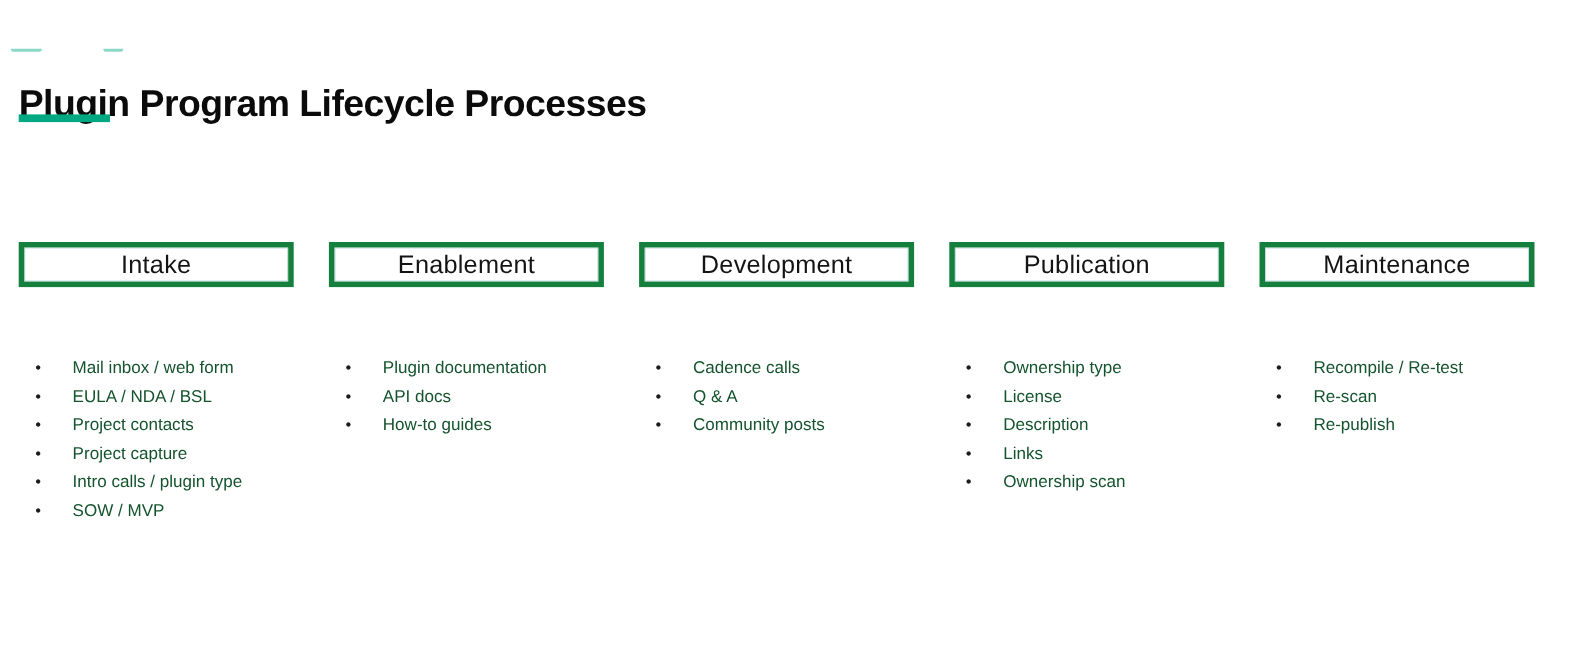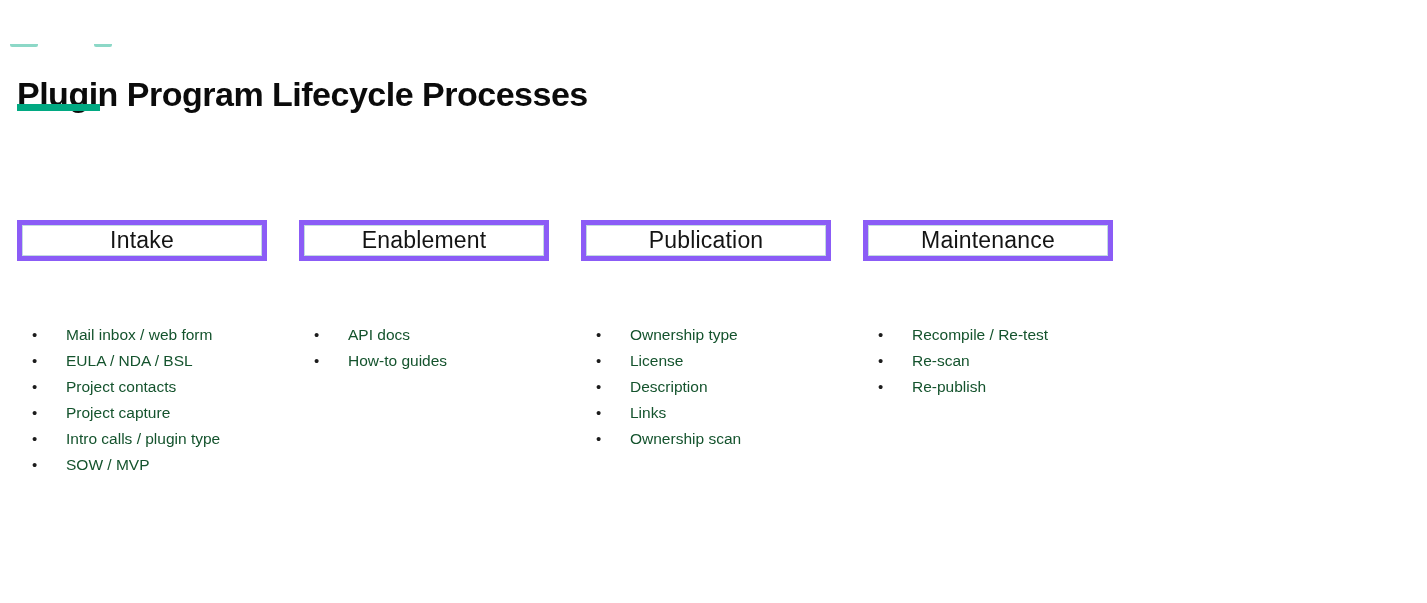--- a/index.html
+++ b/index.html
@@ -60,21 +60,21 @@
     gap: 32px;
   }
   .column {
     width: 250px;
     flex: 0 0 250px;
   }
   .stage-box {
     box-sizing: border-box;
     width: 250px;
     height: 41px;
-    border: 5px solid #8b5cf6;
+    border: 5px solid #15803d;
     box-shadow: inset 0 0 0 1px #c3dbe1;
     background: #ffffff;
     display: flex;
     align-items: center;
     justify-content: center;
   }
   .stage-label {
     font-size: 23px;
     color: #141414;
     letter-spacing: 0.2px;
@@ -127,25 +127,36 @@
           <li>Intro calls / plugin type</li>
           <li>SOW / MVP</li>
         </ul>
     </div>
 
     <div class="column">
       <div class="stage-box">
         <span class="stage-label">Enablement</span>
       </div>
       <ul class="stage-items">
+          <li>Plugin documentation</li>
           <li>API docs</li>
           <li>How-to guides</li>
         </ul>
     </div>
 
+    <div class="column">
+      <div class="stage-box">
+        <span class="stage-label">Development</span>
+      </div>
+      <ul class="stage-items">
+          <li>Cadence calls</li>
+          <li>Q &amp; A</li>
+          <li>Community posts</li>
+        </ul>
+    </div>
 
     <div class="column">
       <div class="stage-box">
         <span class="stage-label">Publication</span>
       </div>
       <ul class="stage-items">
           <li>Ownership type</li>
           <li>License</li>
           <li>Description</li>
           <li>Links</li>

